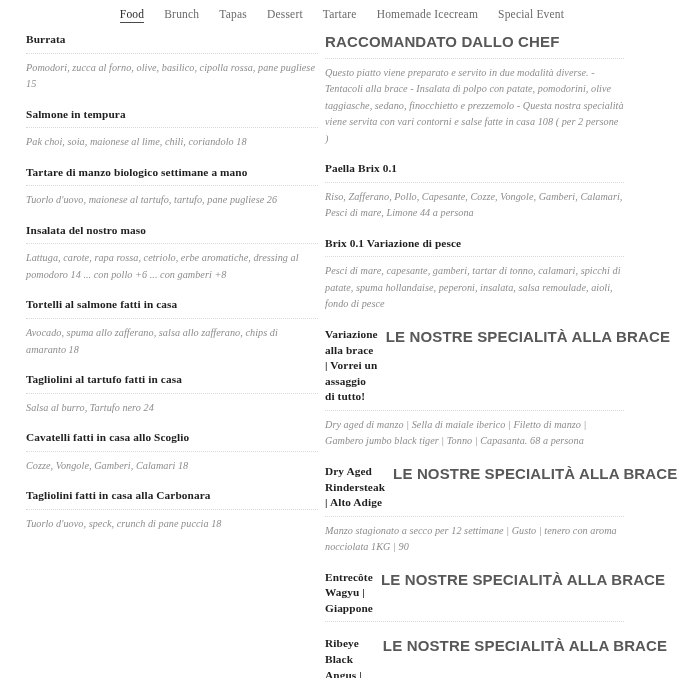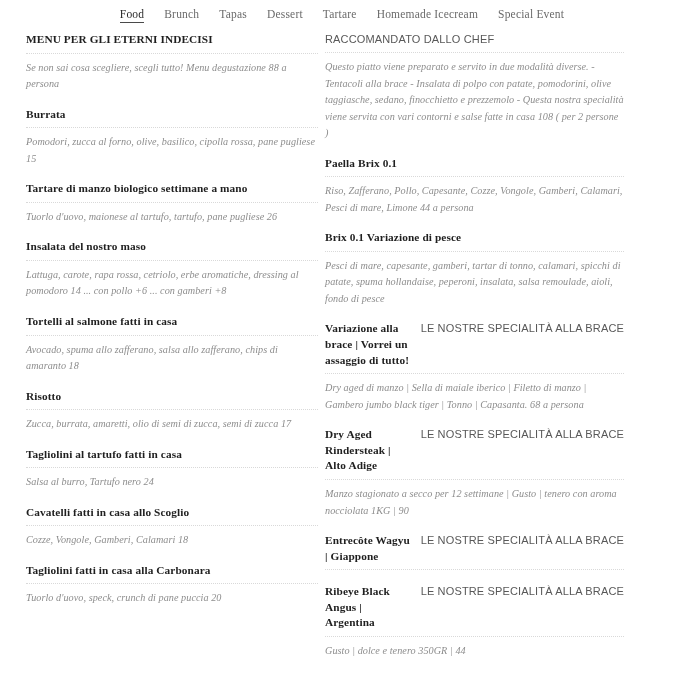--- a/index.html
+++ b/index.html
@@ -74,27 +74,28 @@
     color: #1f1f1f;
     line-height: 1.38;
     letter-spacing: .1px;
     flex: 1 1 auto;
   }
   .col-right .item-title {
     max-width: 152px;
   }
   .badge {
     font-family: "Liberation Sans", sans-serif;
-    font-size: 11px;
+    font-size: 15px;
     color: #585858;
     white-space: nowrap;
     letter-spacing: .15px;
     line-height: 1.38;
     flex: 0 0 auto;
     text-align: left;
+    font-weight: bold;
   }
   .rule {
     border-top: 1px dotted #d9d9d9;
     margin-top: 5px;
     margin-bottom: 6px;
     height: 0;
   }
   .item-desc {
     font-family: "Liberation Serif", serif;
     font-style: italic;
@@ -114,34 +115,34 @@
     <div class="nav-item">Dessert</div>
     <div class="nav-item">Tartare</div>
     <div class="nav-item">Homemade Icecream</div>
     <div class="nav-item">Special Event</div>
   </nav>
 
 <div class="columns">
   <div class="col col-left">
       <div class="item">
         <div class="item-head">
-          <div class="item-title">MENU PER GLI ETERNI INDECISI</div>
-        </div>
-        <div class="rule"></div>
-        <div class="item-desc">Se non sai cosa scegliere, scegli tutto! Menu degustazione 88 a persona</div>
-      </div>
-      <div class="item">
-        <div class="item-head">
           <div class="item-title">Burrata</div>
         </div>
         <div class="rule"></div>
         <div class="item-desc">Pomodori, zucca al forno, olive, basilico, cipolla rossa, pane pugliese 15</div>
       </div>
       <div class="item">
         <div class="item-head">
+          <div class="item-title">Salmone in tempura</div>
+        </div>
+        <div class="rule"></div>
+        <div class="item-desc">Pak choi, soia, maionese al lime, chili, coriandolo 18</div>
+      </div>
+      <div class="item">
+        <div class="item-head">
           <div class="item-title">Tartare di manzo biologico settimane a mano</div>
         </div>
         <div class="rule"></div>
         <div class="item-desc">Tuorlo d'uovo, maionese al tartufo, tartufo, pane pugliese 26</div>
       </div>
       <div class="item">
         <div class="item-head">
           <div class="item-title">Insalata del nostro maso</div>
         </div>
         <div class="rule"></div>
@@ -149,45 +150,38 @@
       </div>
       <div class="item">
         <div class="item-head">
           <div class="item-title">Tortelli al salmone fatti in casa</div>
         </div>
         <div class="rule"></div>
         <div class="item-desc">Avocado, spuma allo zafferano, salsa allo zafferano, chips di amaranto 18</div>
       </div>
       <div class="item">
         <div class="item-head">
-          <div class="item-title">Risotto</div>
-        </div>
-        <div class="rule"></div>
-        <div class="item-desc">Zucca, burrata, amaretti, olio di semi di zucca, semi di zucca 17</div>
-      </div>
-      <div class="item">
-        <div class="item-head">
           <div class="item-title">Tagliolini al tartufo fatti in casa</div>
         </div>
         <div class="rule"></div>
         <div class="item-desc">Salsa al burro, Tartufo nero 24</div>
       </div>
       <div class="item">
         <div class="item-head">
           <div class="item-title">Cavatelli fatti in casa allo Scoglio</div>
         </div>
         <div class="rule"></div>
         <div class="item-desc">Cozze, Vongole, Gamberi, Calamari 18</div>
       </div>
       <div class="item">
         <div class="item-head">
           <div class="item-title">Tagliolini fatti in casa alla Carbonara</div>
         </div>
         <div class="rule"></div>
-        <div class="item-desc">Tuorlo d'uovo, speck, crunch di pane puccia 20</div>
+        <div class="item-desc">Tuorlo d'uovo, speck, crunch di pane puccia 18</div>
       </div>
     </div>
   <div class="col col-right">
       <div class="item">
         <div class="item-head">
           <div class="badge">RACCOMANDATO DALLO CHEF</div>
         </div>
         <div class="rule"></div>
         <div class="item-desc">Questo piatto viene preparato e servito in due modalità diverse. - Tentacoli alla brace - Insalata di polpo con patate, pomodorini, olive taggiasche, sedano, finocchietto e prezzemolo -  Questa nostra specialità viene servita con vari contorni e salse fatte in casa  108 ( per 2 persone )</div>
       </div>

